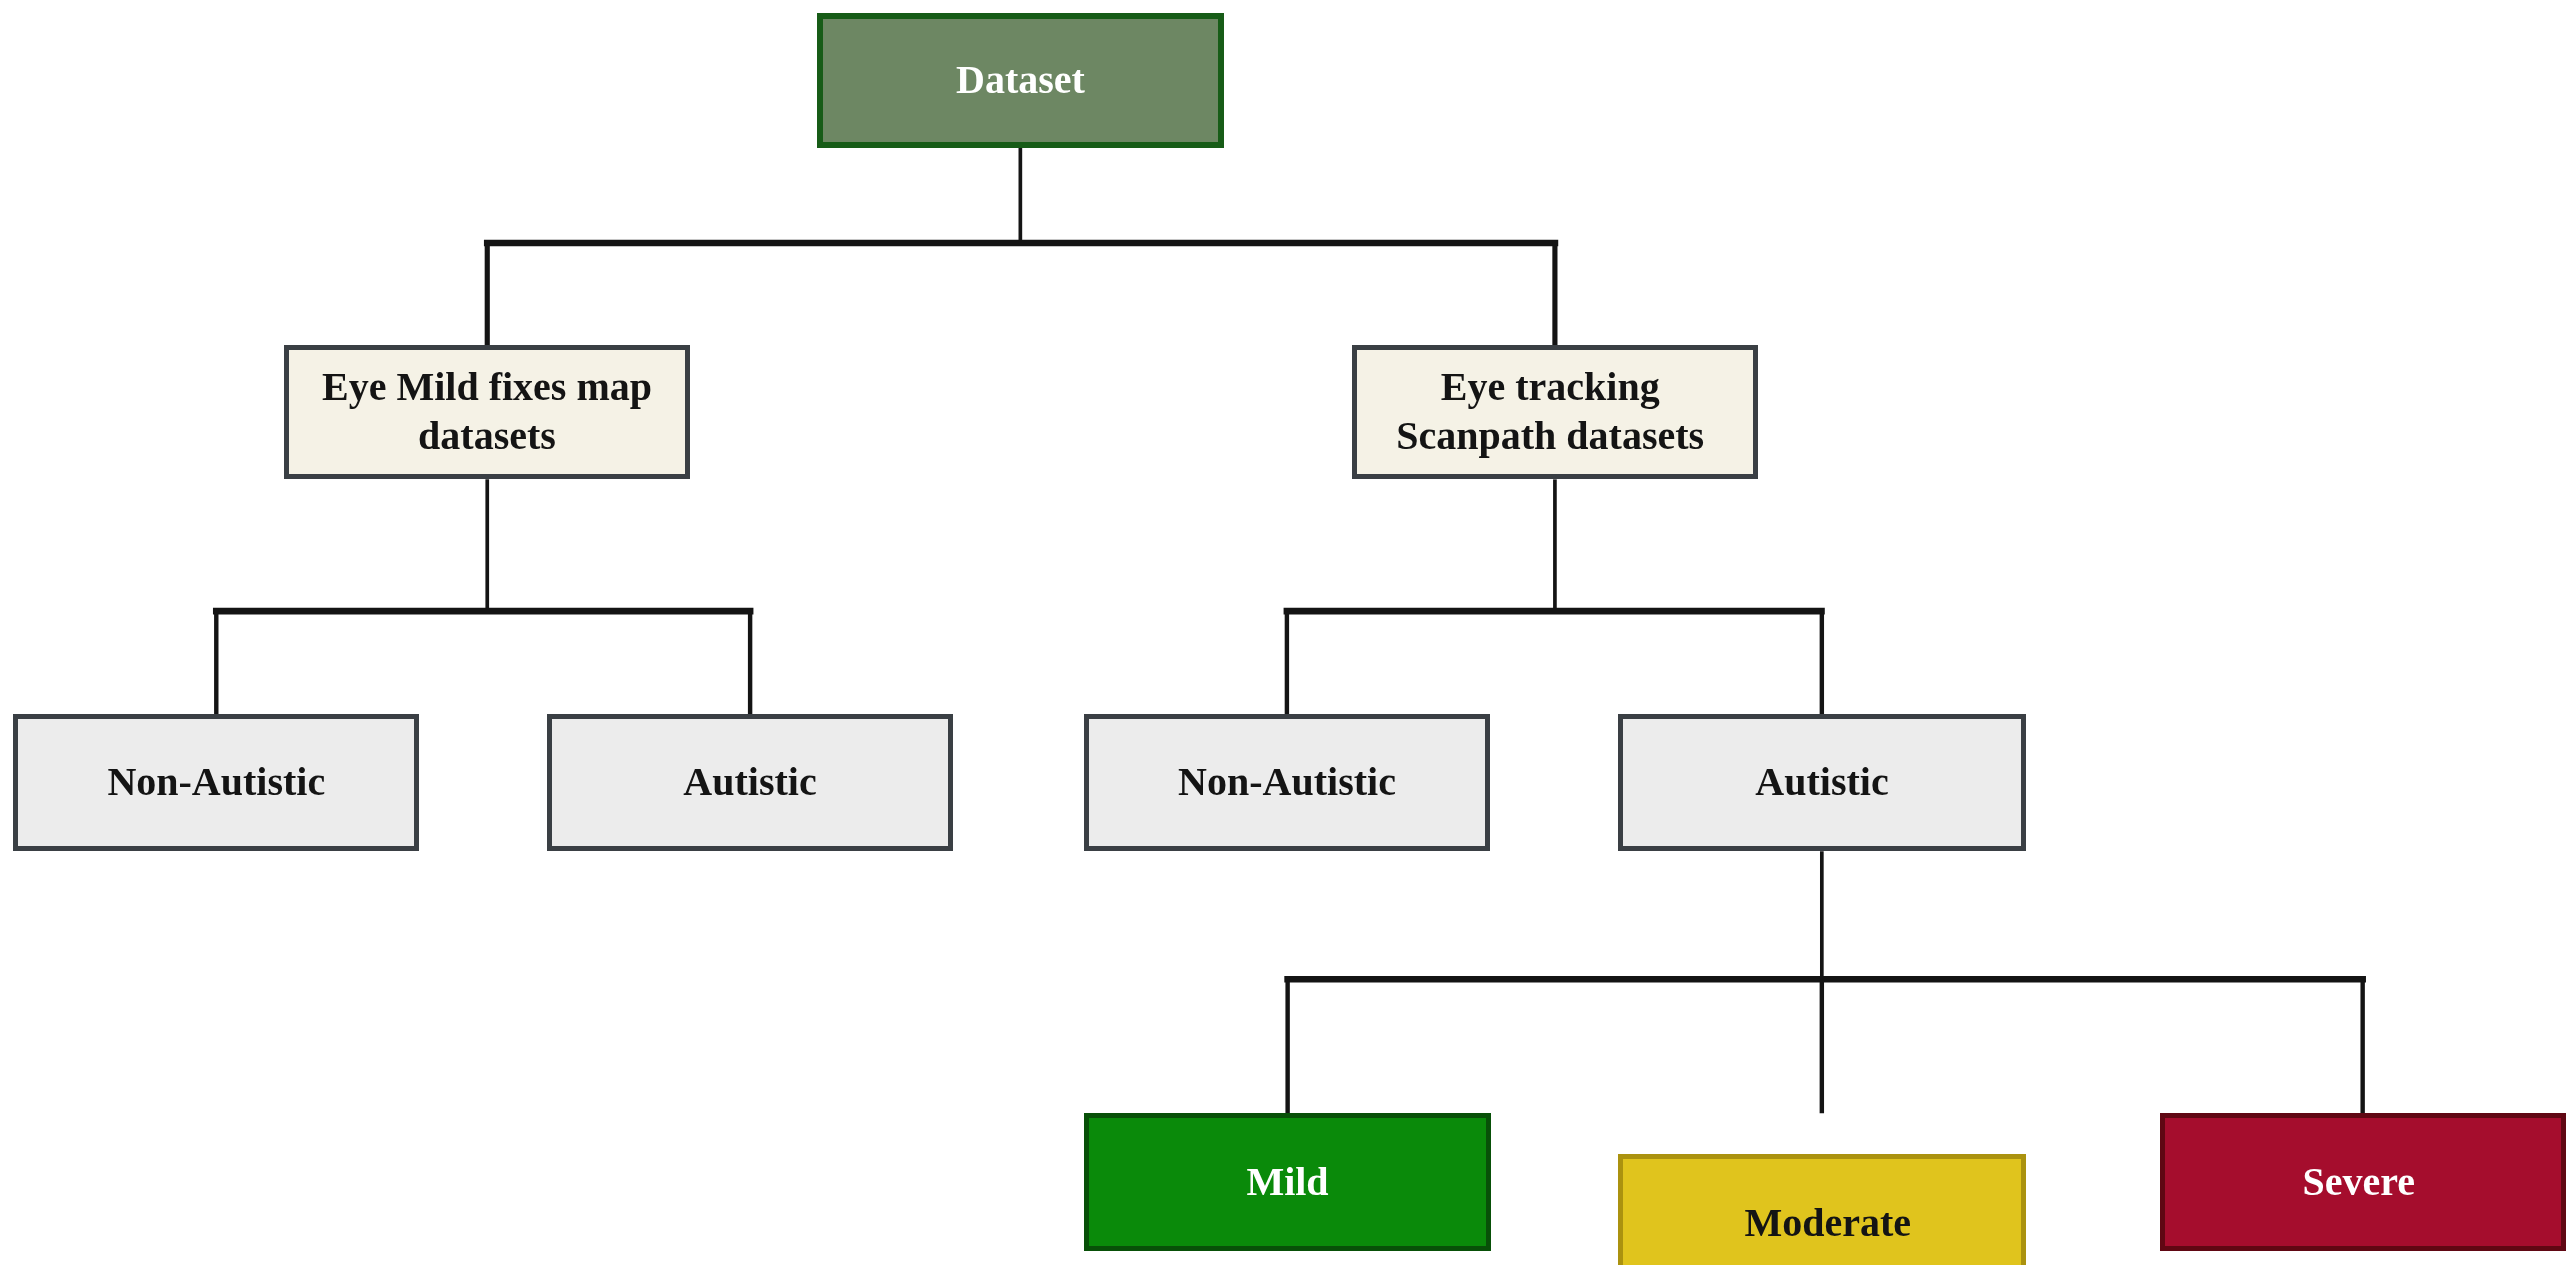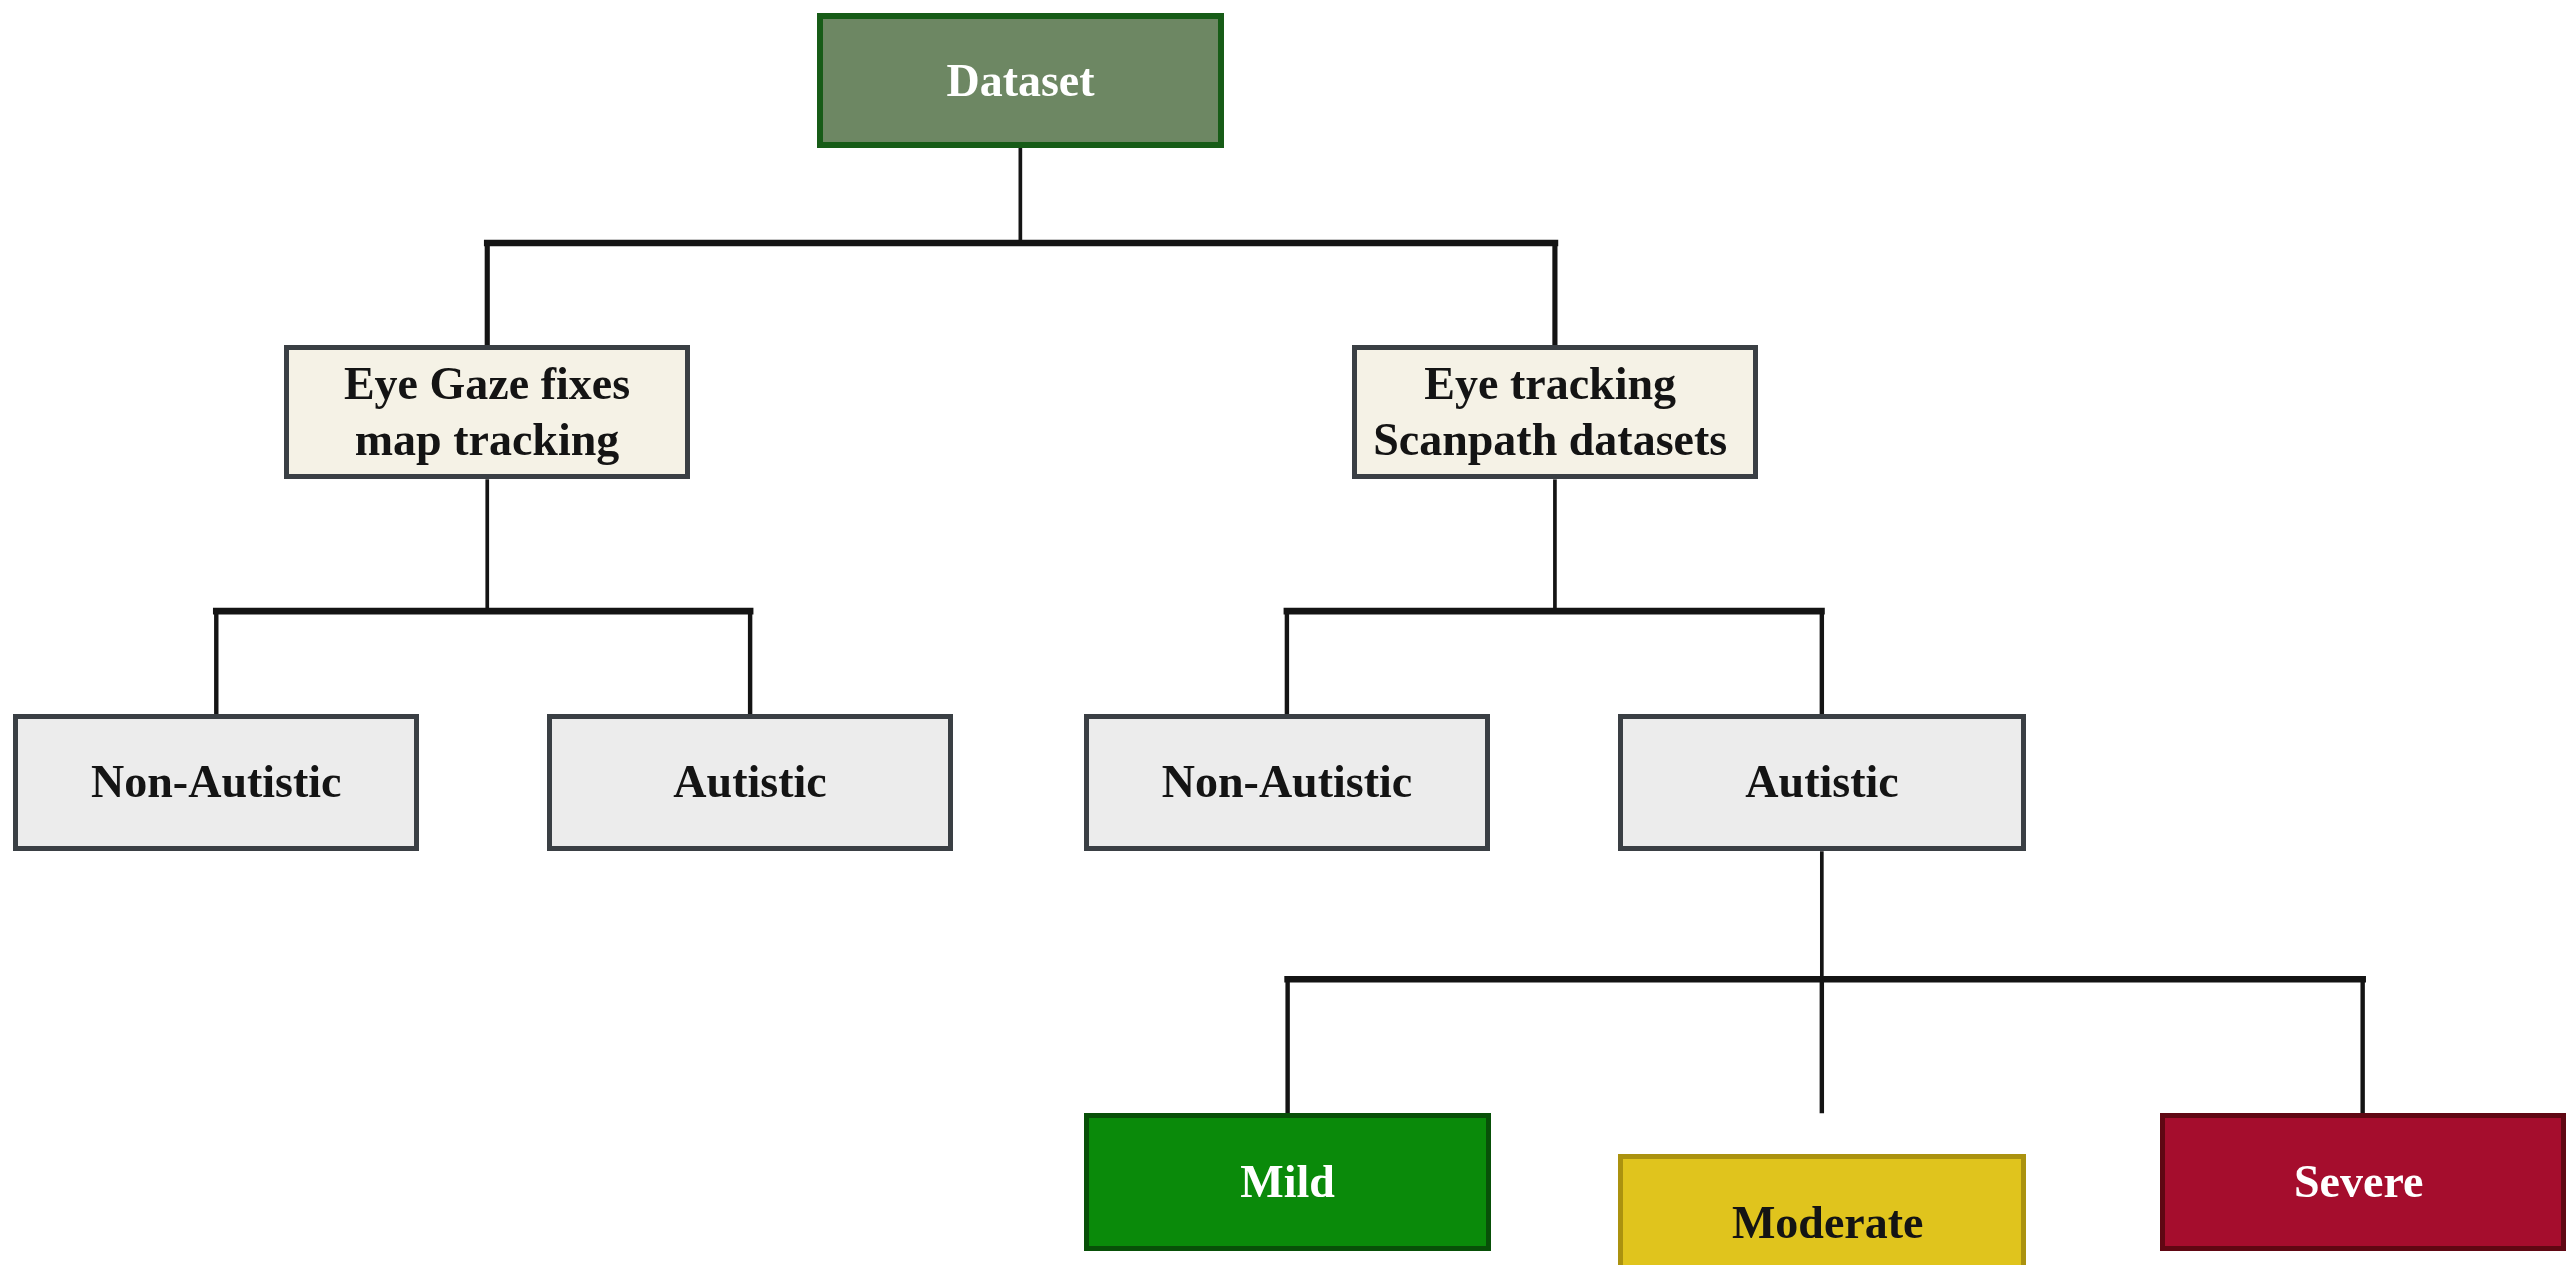--- a/index.html
+++ b/index.html
@@ -21,21 +21,21 @@
     width: 2576px;
     height: 1265px;
   }
   .node {
     position: absolute;
     display: flex;
     align-items: center;
     justify-content: center;
     text-align: center;
     font-weight: bold;
-    font-size: 46px;
+    font-size: 40px;
     line-height: 1.22;
     padding: 0 20.6px;
     box-sizing: border-box;
     border-style: solid;
     border-width: 5.2px;
   }
   
   #node-root      { left: 817px; top: 13.3px;   width: 407px; height: 135px; border-width: 6.6px; }
   #node-gaze      { left: 284px;  top: 345px;  width: 406px; height: 134px; }
   #node-scanpath  { left: 1352px; top: 345px;  width: 406px; height: 134px; padding-left: 11px; }
@@ -74,21 +74,21 @@
     <line x1="1748.5" y1="1326" x2="1748.5" y2="1512" stroke="#141414" stroke-width="6"></line>
     <line x1="2474" y1="1326" x2="2474" y2="1512" stroke="#141414" stroke-width="6"></line>
     <line x1="3208.5" y1="1326" x2="3208.5" y2="1512" stroke="#141414" stroke-width="6"></line>
   </svg>
 
   <div class="node" id="node-root" style="background-color: rgb(109, 135, 99); border-color: rgb(23, 92, 23); color: rgb(255, 255, 255);">
     <span>Dataset</span>
   </div>
 
   <div class="node" id="node-gaze" style="background-color: rgb(245, 242, 230); border-color: rgb(58, 63, 68); color: rgb(20, 20, 20);">
-    <span>Eye Gaze fixes map tracking</span>
+    <span>Eye Mild fixes map datasets</span>
   </div>
 
   <div class="node" id="node-scanpath" style="background-color: rgb(245, 242, 230); border-color: rgb(58, 63, 68); color: rgb(20, 20, 20);">
     <span>Eye tracking Scanpath datasets</span>
   </div>
 
   <div class="node" id="node-na-left" style="background-color: rgb(236, 236, 236); border-color: rgb(58, 63, 68); color: rgb(20, 20, 20);">
     <span>Non-Autistic</span>
   </div>
 

